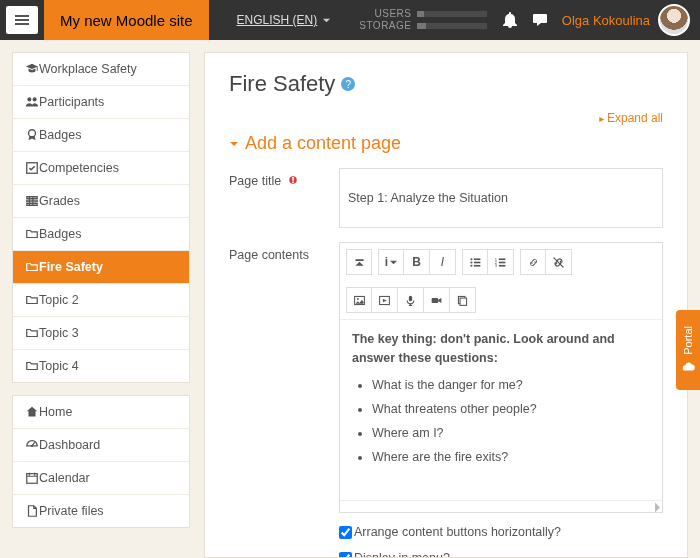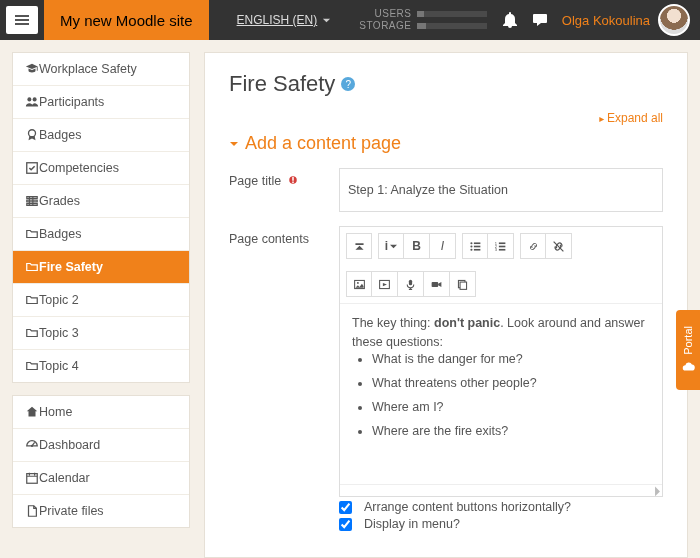--- a/index.html
+++ b/index.html
@@ -37,36 +37,36 @@
 .expand a { color:#f0811a; text-decoration:none; cursor:pointer;}
 .expand a::before { content:"▸ "; font-size:10px;}
 
 .section-h { display:flex; align-items:center; gap:6px; margin-top:8px; color:#f0811a; font-size:18px; font-weight:400; cursor:pointer;}
 .section-h svg{ width:10px;height:10px; fill:#f0811a;}
 
 .formrow { display:flex; margin-top:14px; }
 .formrow .lab { width:110px; color:#555; font-size:12.5px; padding-top:6px; display:flex; align-items:flex-start; gap:6px;}
 .req { width:12px; height:12px; fill:#d43f3a; }
 .formrow .ctrl { flex:1; }
-input.text { width:100%; border:1px solid #ddd; padding:14px 8px; font-size:12.5px; color:#555; }
+input.text { width:100%; border:1px solid #ddd; padding:22px 8px; font-size:12.5px; color:#555; }
 
 .editor { border:1px solid #ddd; }
 .toolbar { padding:6px; display:flex; gap:6px; flex-wrap:wrap; border-bottom:1px solid #eee;}
 .tb-group { display:flex; }
 .tb-btn { border:1px solid #ddd; background:#fff; width:26px; height:26px; display:flex; align-items:center; justify-content:center; cursor:pointer; font-size:12px; color:#555;}
 .tb-group .tb-btn + .tb-btn { border-left:none;}
 .tb-btn svg { width:13px; height:13px; fill:#555;}
 .editor-body { padding:10px 12px; font-size:12.5px; color:#555; min-height:180px;}
-.editor-body p { line-height:1.5;}
+.editor-body p { margin-bottom:10px; line-height:1.5;font-weight:bold;}
 .editor-body ul { padding-left:20px; }
 .editor-body li { margin-bottom:10px; list-style: disc;}
 .resize { height:12px; border-top:1px solid #eee; display:flex; justify-content:flex-end; align-items:center; padding-right:4px; color:#bbb; font-size:9px; cursor: ns-resize;}
 .resize span { transform: rotate(-45deg);}
 
-.check-row { display:flex; align-items:center; gap:12px; margin-top:3px; font-size:12.5px; margin-left:110px;}
+.check-row { display:flex; align-items:center; gap:2px; margin-top:12px; font-size:12.5px; margin-left:110px;}
 .check-row input { cursor:pointer;}
 
 .portal-tab { position:absolute; right:0; top:310px; width:24px; height:80px; background:#f0811a; border-radius:4px 0 0 4px; color:#fff; display:flex; flex-direction:column; align-items:center; justify-content:center; gap:6px; cursor:pointer;}
 .portal-tab .txt { writing-mode: vertical-rl; transform: rotate(180deg); font-size:11px;}
 .portal-tab svg { width:14px; height:14px; fill:#fff;}
 
 
 .sidebar::-webkit-scrollbar, .main::-webkit-scrollbar { width:6px;}
 .sidebar::-webkit-scrollbar-thumb, .main::-webkit-scrollbar-thumb { background:#ccc;}
 </style>

